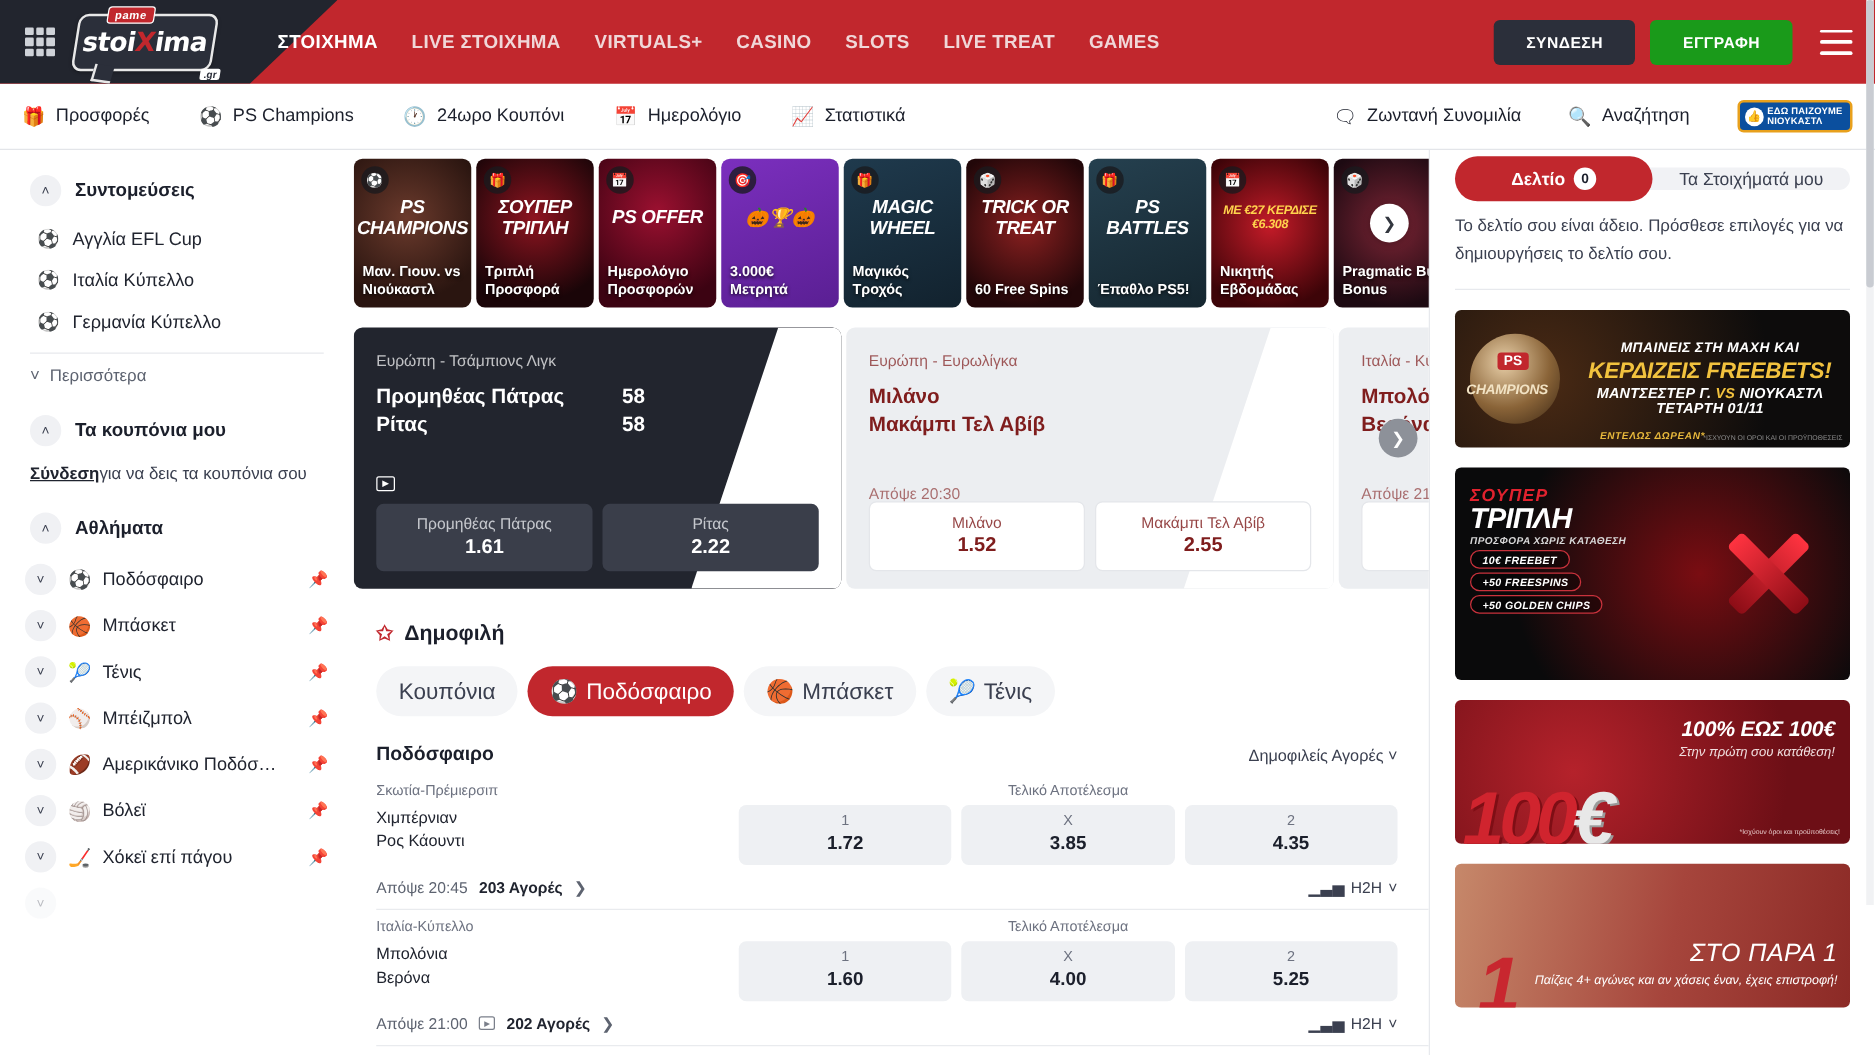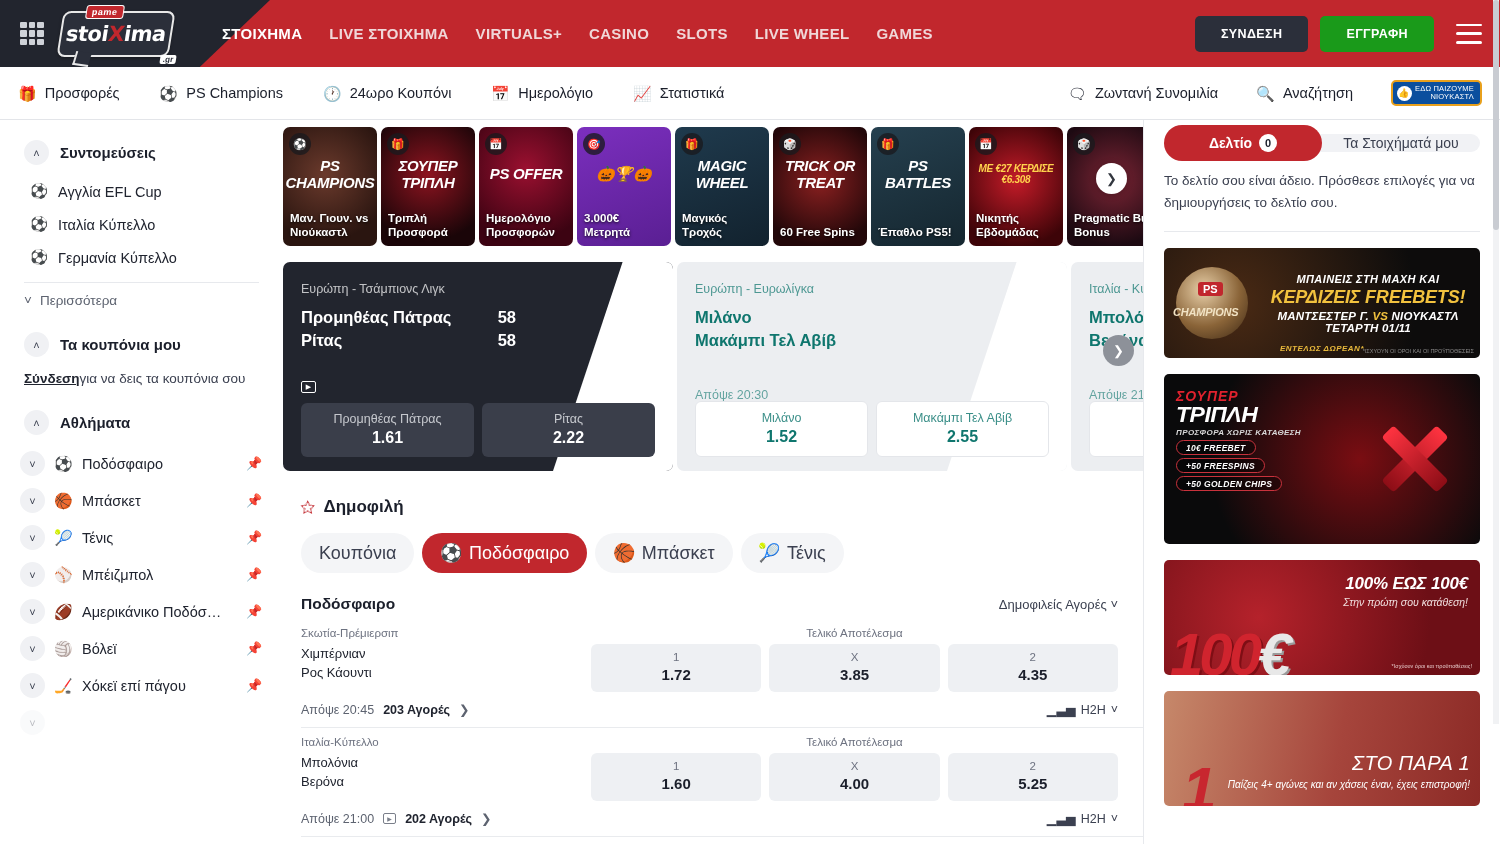--- a/index.html
+++ b/index.html
@@ -49,21 +49,21 @@
   
   .subbar { height:53px; background:#fff; border-bottom:1px solid #e3e5e9; display:flex; align-items:center;
             padding:0 18px; }
   .subitem { display:flex; align-items:center; gap:8px; margin-right:40px; font-size:14.5px; color:#1b1f2b; cursor:pointer; white-space:nowrap;}
   .subitem .gl { font-size:15px; line-height:1; }
   .subright { margin-left:auto; display:flex; align-items:center; gap:38px; }
   .respbadge { background:#0b4f9e; border:2px solid #e8a01c; border-radius:5px; display:flex; align-items:center;
                gap:3px; padding:3px 6px 3px 4px; }
   .respbadge .thumb { background:#fff; color:#0b4f9e; border-radius:50%; width:15px; height:15px; font-size:9px;
                       display:flex; align-items:center; justify-content:center; }
-  .respbadge .rt { color:#fff; font-size:7.5px; font-weight:normal; line-height:1.1; letter-spacing:.2px;text-align:right; }
+  .respbadge .rt { color:#fff; font-size:7.5px; font-weight:bold; line-height:1.1; letter-spacing:.2px; }
 
   
   .page { display:flex; height:724px; }
   .sidebar { width:283px; background:#fff; padding:14px 0 0 0; overflow:hidden; flex:0 0 283px; }
   .center { flex:1; overflow:hidden; position:relative; }
   .rightcol { width:357px; flex:0 0 357px; border-left:1px solid #e7e9ed; background:#fff; padding:14px 20px 0 20px; overflow:hidden; }
 
   
   .sb-head { display:flex; align-items:center; gap:11px; padding:6px 20px 6px 24px; margin-bottom:4px; }
   .sb-caret { width:25px; height:25px; border-radius:50%; background:#f0f1f4; display:flex; align-items:center;
@@ -103,21 +103,21 @@
   .carousel-next { position:absolute; width:31px; height:31px; border-radius:50%; background:#fff;
                    box-shadow:0 1px 6px rgba(0,0,0,.3); display:flex; align-items:center; justify-content:center;
                    font-size:13px; color:#33373f; cursor:pointer; z-index:5; }
 
   
   .matches { display:flex; gap:4px; padding-top:16px; position:relative; }
   .mcard { width:390px; height:209px; border-radius:7px; position:relative; overflow:hidden; flex:0 0 390px; padding:20px 18px 14px 18px; }
   .mcard.dark { background:#22252e; color:#fff; }
   .mcard.dark::after { content:""; position:absolute; right:0; top:0; bottom:0; width:120px; background:#fff;
                        clip-path: polygon(58% 0, 100% 0, 100% 100%, 0% 100%); }
-  .mcard.light { background:#eceef1; color:#0f766e; }
+  .mcard.light { background:#eceef1; color:#7f1d1d; }
   .mcard.light::after { content:""; position:absolute; right:0; top:0; bottom:0; width:120px; background:#fff;
                         clip-path: polygon(58% 0, 100% 0, 100% 100%, 0% 100%); }
   .mleague { font-size:12.5px; opacity:.72; margin-bottom:12px; position:relative; z-index:2; }
   .mteam { display:flex; justify-content:space-between; font-size:16.5px; font-weight:bold; margin-bottom:4px;
            position:relative; z-index:2; max-width:215px; }
   .mteam .sc { font-weight:bold; }
   .mtime { font-size:12.5px; opacity:.62; position:relative; z-index:2; margin-top:38px; }
   .mvid { position:relative; z-index:2; margin-top:31px; width:15px; height:12px; border:1.4px solid #fff;
           border-radius:2px; display:flex; align-items:center; justify-content:center; font-size:7px; }
   .odds { position:absolute; left:18px; right:18px; bottom:14px; display:flex; gap:8px; z-index:3; }
@@ -245,21 +245,21 @@
     </div>
     <div class="logo-gr">.gr</div>
   </div>
 
   <nav class="mainnav">
     <a href="#" class="active">ΣΤΟΙΧΗΜΑ</a>
     <a href="#">LIVE ΣΤΟΙΧΗΜΑ</a>
     <a href="#">VIRTUALS+</a>
     <a href="#">CASINO</a>
     <a href="#">SLOTS</a>
-    <a href="#">LIVE WHEEL</a>
+    <a href="#">LIVE TREAT</a>
     <a href="#">GAMES</a>
   </nav>
 
   <div class="topright">
     <button class="btn-login">ΣΥΝΔΕΣΗ</button>
     <button class="btn-signup">ΕΓΓΡΑΦΗ</button>
     <div class="hamb">
         <i></i>
         <i></i>
         <i></i>

